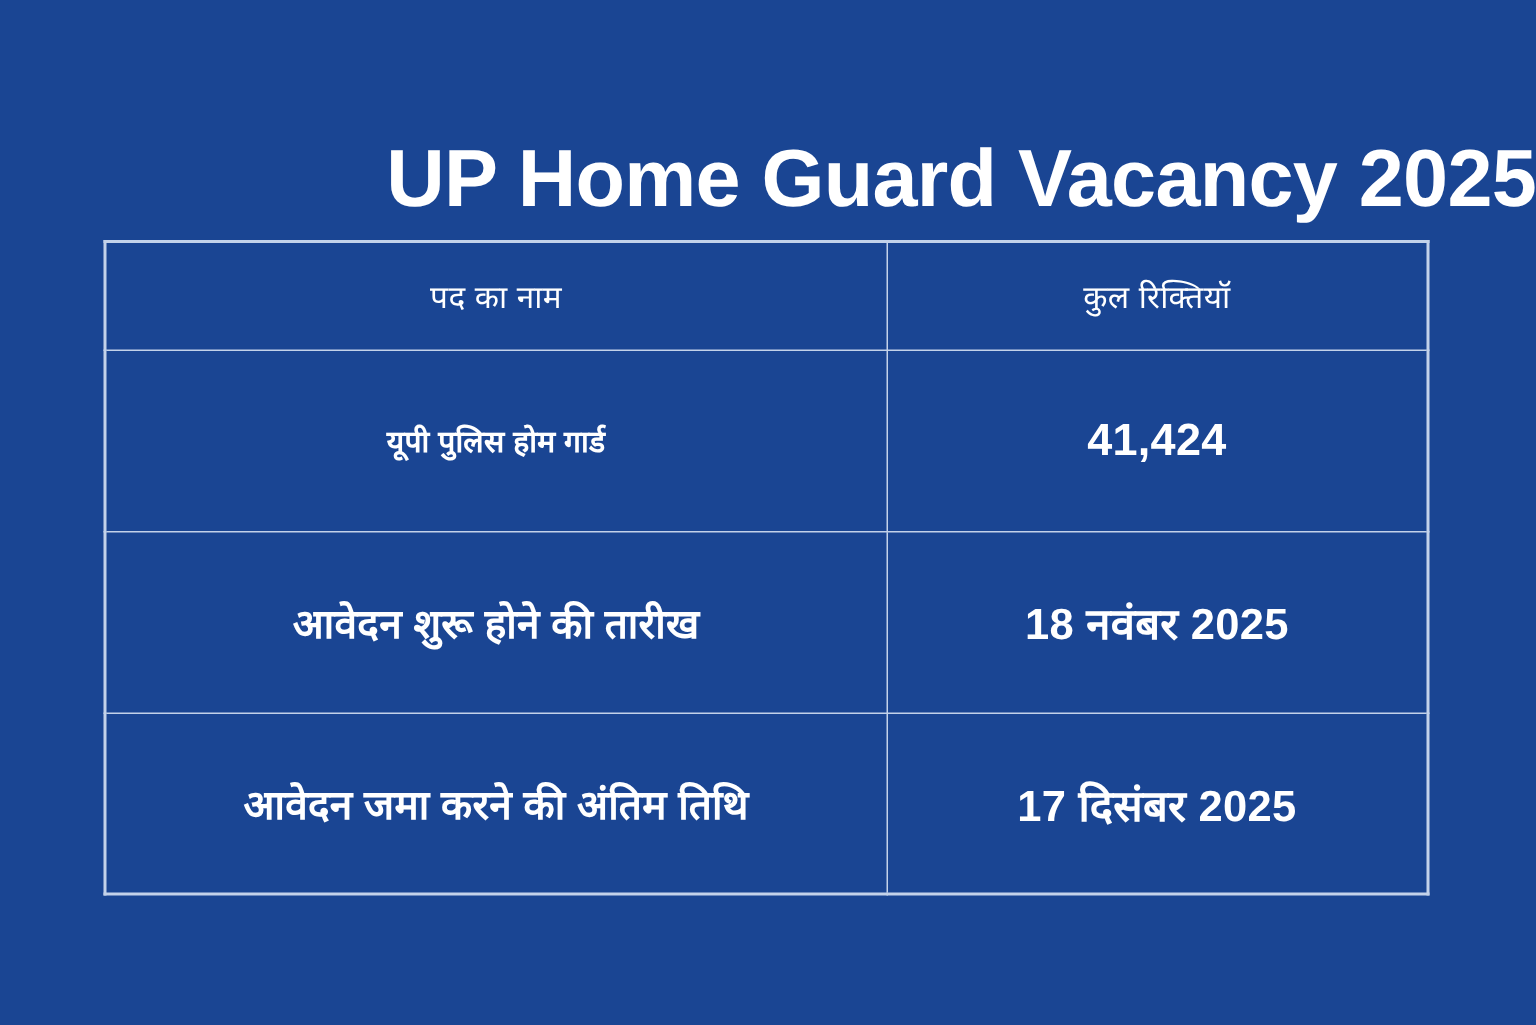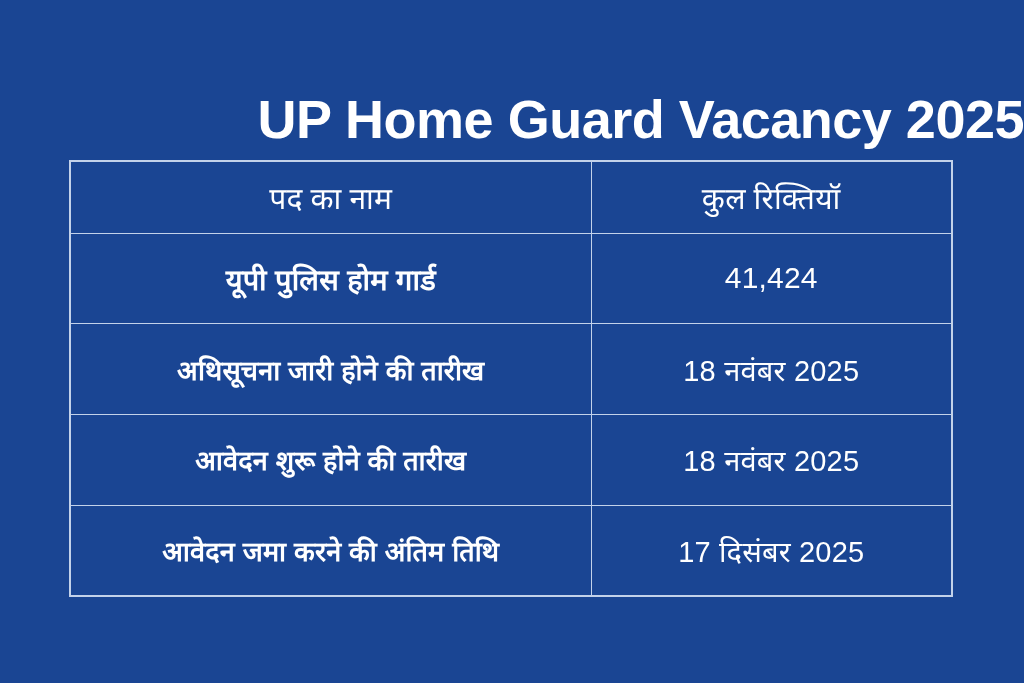--- a/index.html
+++ b/index.html
@@ -65,46 +65,46 @@
     color: #ffffff;
     text-align: center;
     vertical-align: middle;
     padding: 4px 10px;
     background: #1a4593;
     height: 72px;
     box-sizing: border-box;
   }
 
   table.vacancy-table th {
-    font-size: 30px;
+    font-size: 21px;
     font-weight: normal;
-    font-family: Liberation Serif, serif;
+    font-family: Liberation Sans, sans-serif;
     letter-spacing: 0.3px;
     margin-top: 20px;
   }
 
   table.vacancy-table td.cell-label {
     font-size: 27px;
     font-weight: bold;
     letter-spacing: 0.2px;
   }
 
   table.vacancy-table td.cell-value {
     font-size: 29px;
-    font-weight: normal;
+    font-weight: bold;
     letter-spacing: 0.2px;
     margin-left: 24px;
   }
 
   
   table.vacancy-table tr.row-0 td.cell-value {
     font-size: 30px;
   }
   table.vacancy-table tr.row-0 td.cell-label {
-    font-size: 29px;
+    font-size: 20px;
   }
 </style>
 </head>
 <body>
 
 <div class="poster">
 
   <h1 class="poster-title">UP Home Guard Vacancy 2025</h1>
 
   <div class="vacancy-table-wrap">
@@ -117,24 +117,20 @@
         <tr>
           <th class="cell-head-label">पद का नाम</th>
           <th class="cell-head-value">कुल रिक्तियॉ</th>
         </tr>
       </thead>
       <tbody>
         <tr class="row-0">
           <td class="cell-label">यूपी पुलिस होम गार्ड</td>
           <td class="cell-value">41,424</td>
         </tr>
-        <tr class="row-1">
-          <td class="cell-label">अथिसूचना जारी होने की तारीख</td>
-          <td class="cell-value">18 नवंबर 2025</td>
-        </tr>
         <tr class="row-2">
           <td class="cell-label">आवेदन शुरू होने की तारीख</td>
           <td class="cell-value">18 नवंबर 2025</td>
         </tr>
         <tr class="row-3">
           <td class="cell-label">आवेदन जमा करने की अंतिम तिथि</td>
           <td class="cell-value">17 दिसंबर 2025</td>
         </tr>
       </tbody>
     </table>

